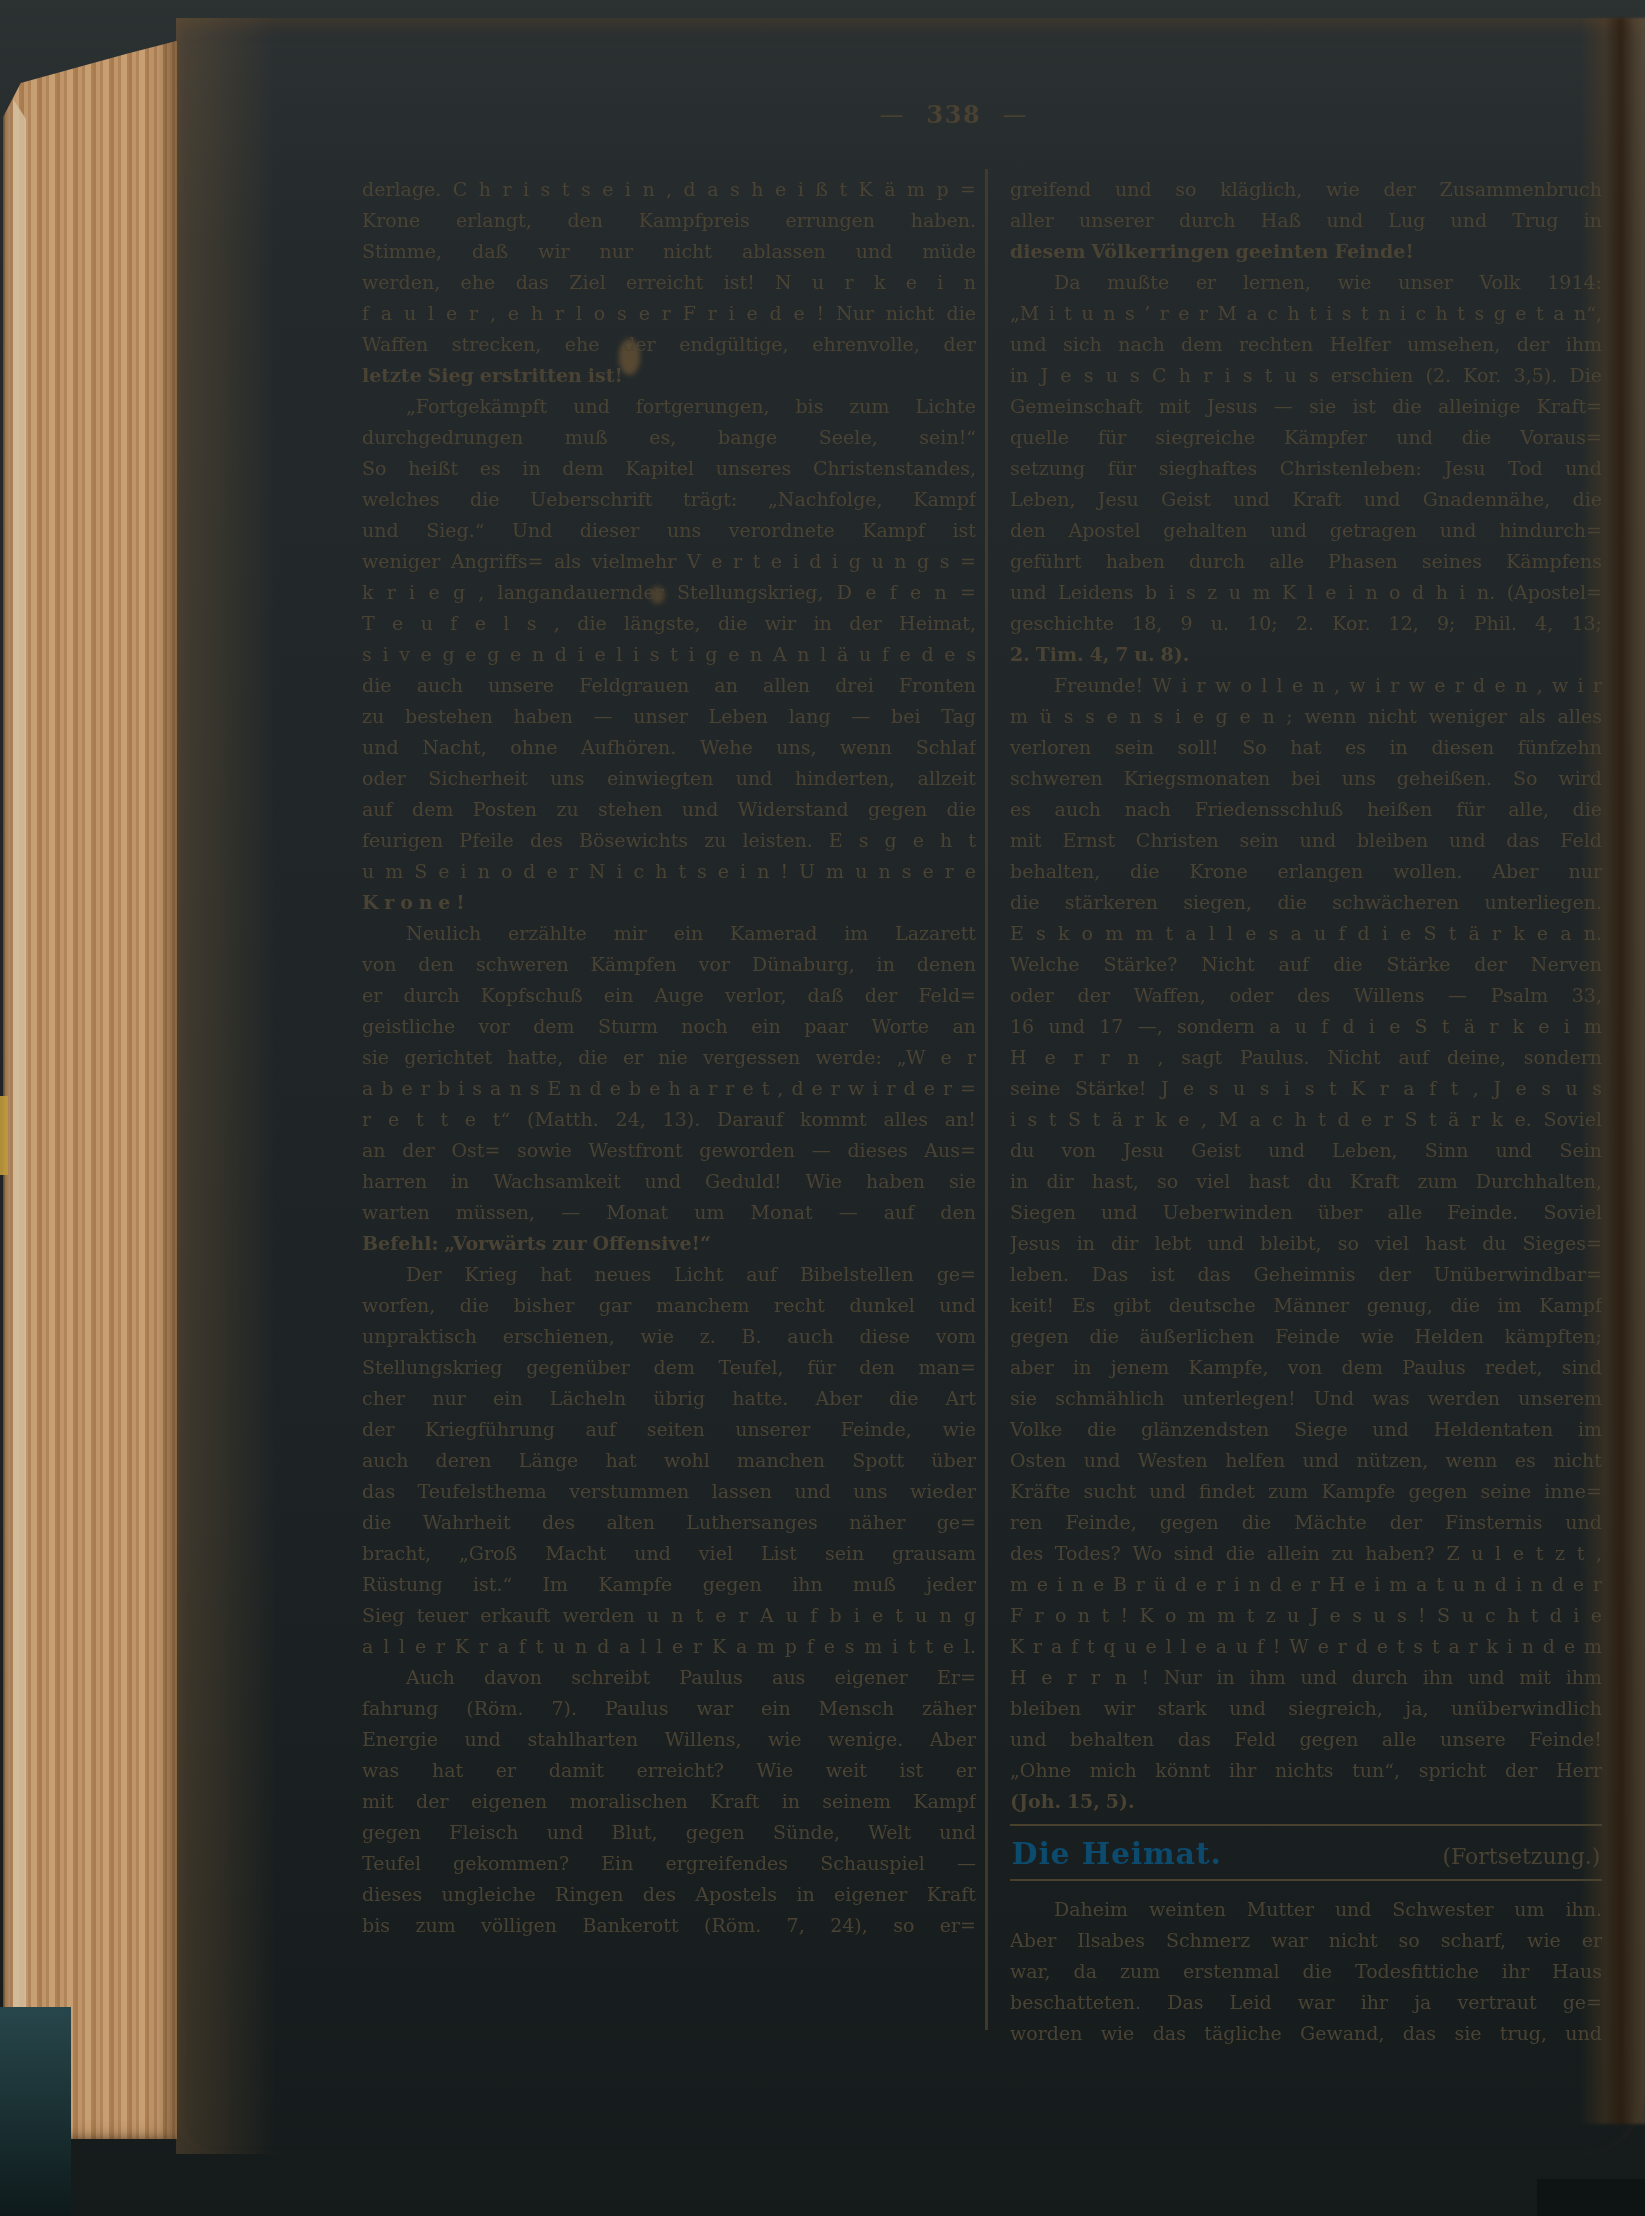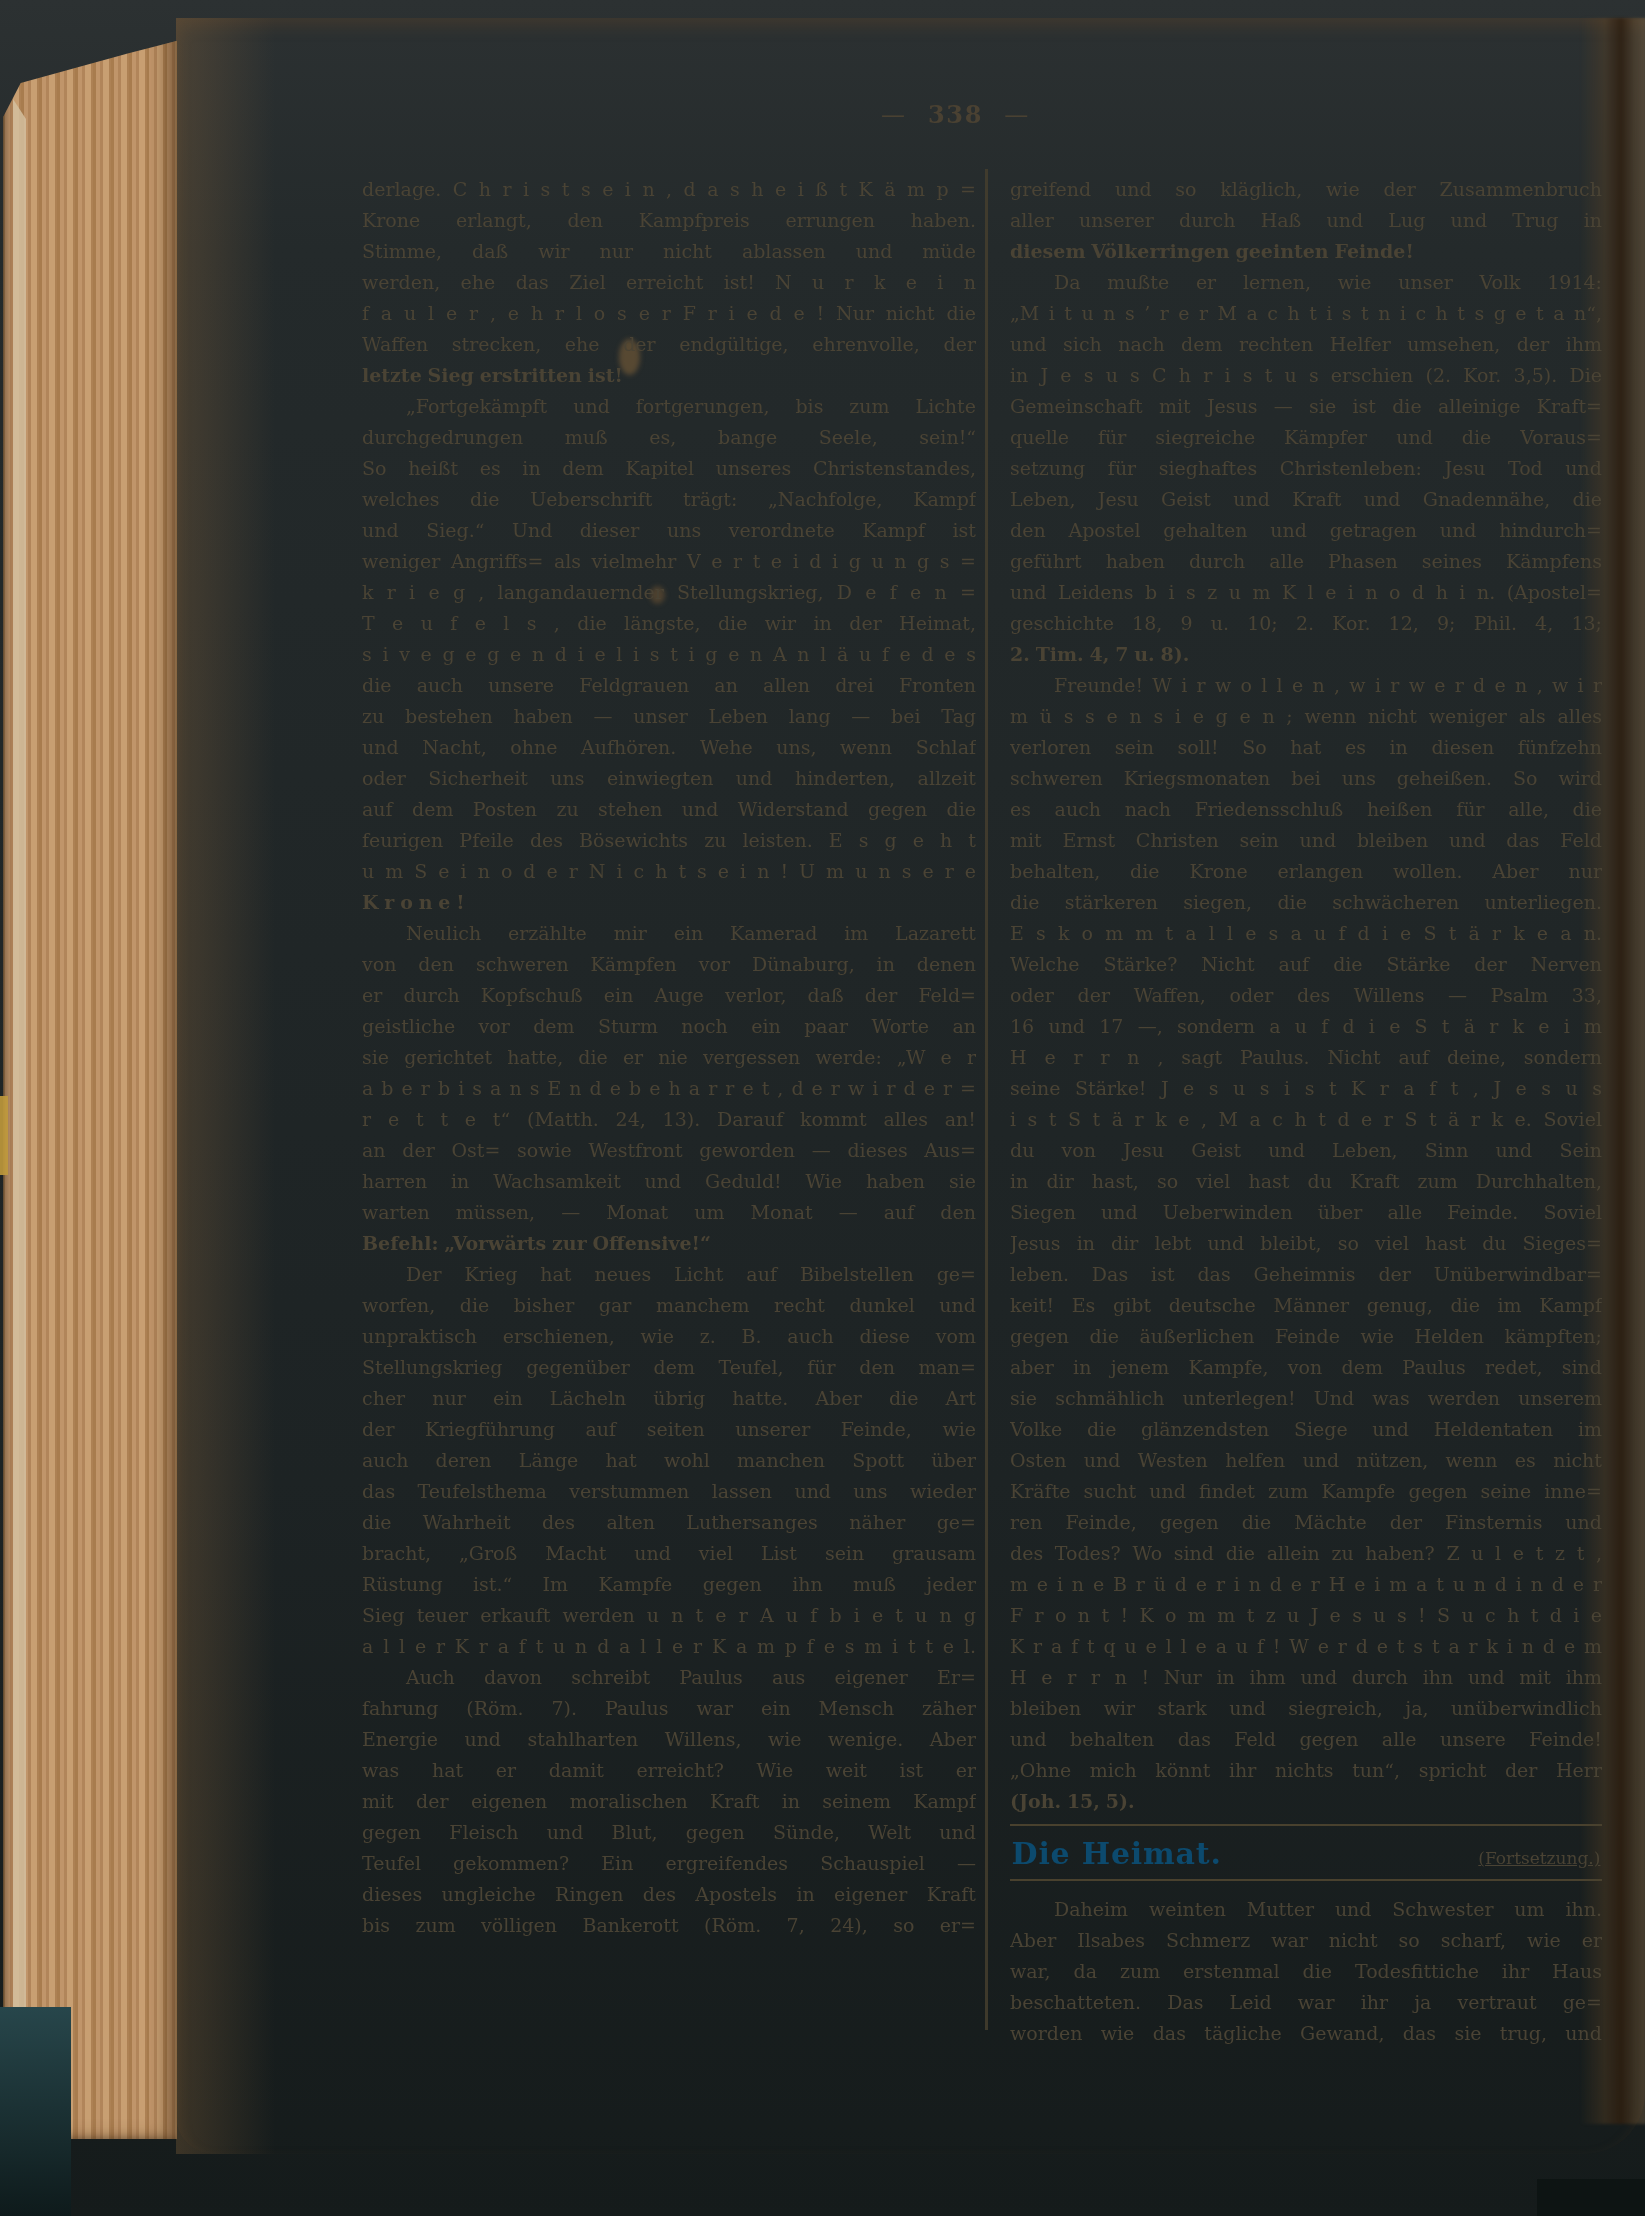--- a/index.html
+++ b/index.html
@@ -57,43 +57,43 @@
   }
   .corner-dark-br{
     position:absolute;left:1537px;top:2179px;width:109px;height:38px;background:#0d1413;
   }
   .stain{position:absolute;border-radius:50%;filter:blur(2.5px);}
   .stain1{left:619px;top:339px;width:21.4px;height:36px;background:rgba(150,110,60,.45);}
   .stain2{left:650px;top:586px;width:15px;height:18px;background:rgba(140,100,55,.40);}
 
   
   .folio{
-    position:absolute;left:832px;top:100px;width:247px;
-    text-align:center;color:#4a4132;font-size:24px;font-weight:bold;
+    position:absolute;left:858px;top:100px;width:247px;
+    text-align:left;color:#4a4132;font-size:24px;font-weight:bold;
     letter-spacing:1.6px;
   }
   .folio .dash{margin:0 21.4px;font-weight:normal;}
   .col-divider{
     position:absolute;left:985px;top:169px;width:2.5px;height:1861px;
     background:#453e2e;opacity:.85;
   }
   .col{position:absolute;top:174px;color:#4a4334;}
   #col-left{left:362px;width:614px;}
   #col-right{left:1010px;width:592px;}
   .line{
     font-size:19px;line-height:31px;height:31px;overflow:hidden;
     text-align:justify;text-align-last:justify;word-spacing:-0.8px;
   }
   .line.noj{text-align:right;text-align-last:left;font-weight:bold;}
   .line.indent{text-indent:44px;}
   .section-head{margin-top:6.6px;margin-bottom:13px;}
   .sec-rule{border:0;border-top:2.5px solid #49412e;margin:0;}
   .sec-row{display:flex;justify-content:space-between;align-items:baseline;padding:10.7px 1.6px 7.4px 1.6px;}
   .sec-title{font-size:30px;font-weight:bold;color:#0c4a6e;letter-spacing:0.8px;}
-  .sec-cont{font-size:17px;color:#4a4334;text-decoration:underline;}
+  .sec-cont{font-size:22px;color:#4a4334;}
 </style>
 </head>
 <body>
 
 <div class="edge-stack"></div>
 <div class="edge-light-strip"></div>
 <div class="cover-sliver-yellow"></div>
 <div class="cover-sliver-teal"></div>
 
 <div class="page"></div>

